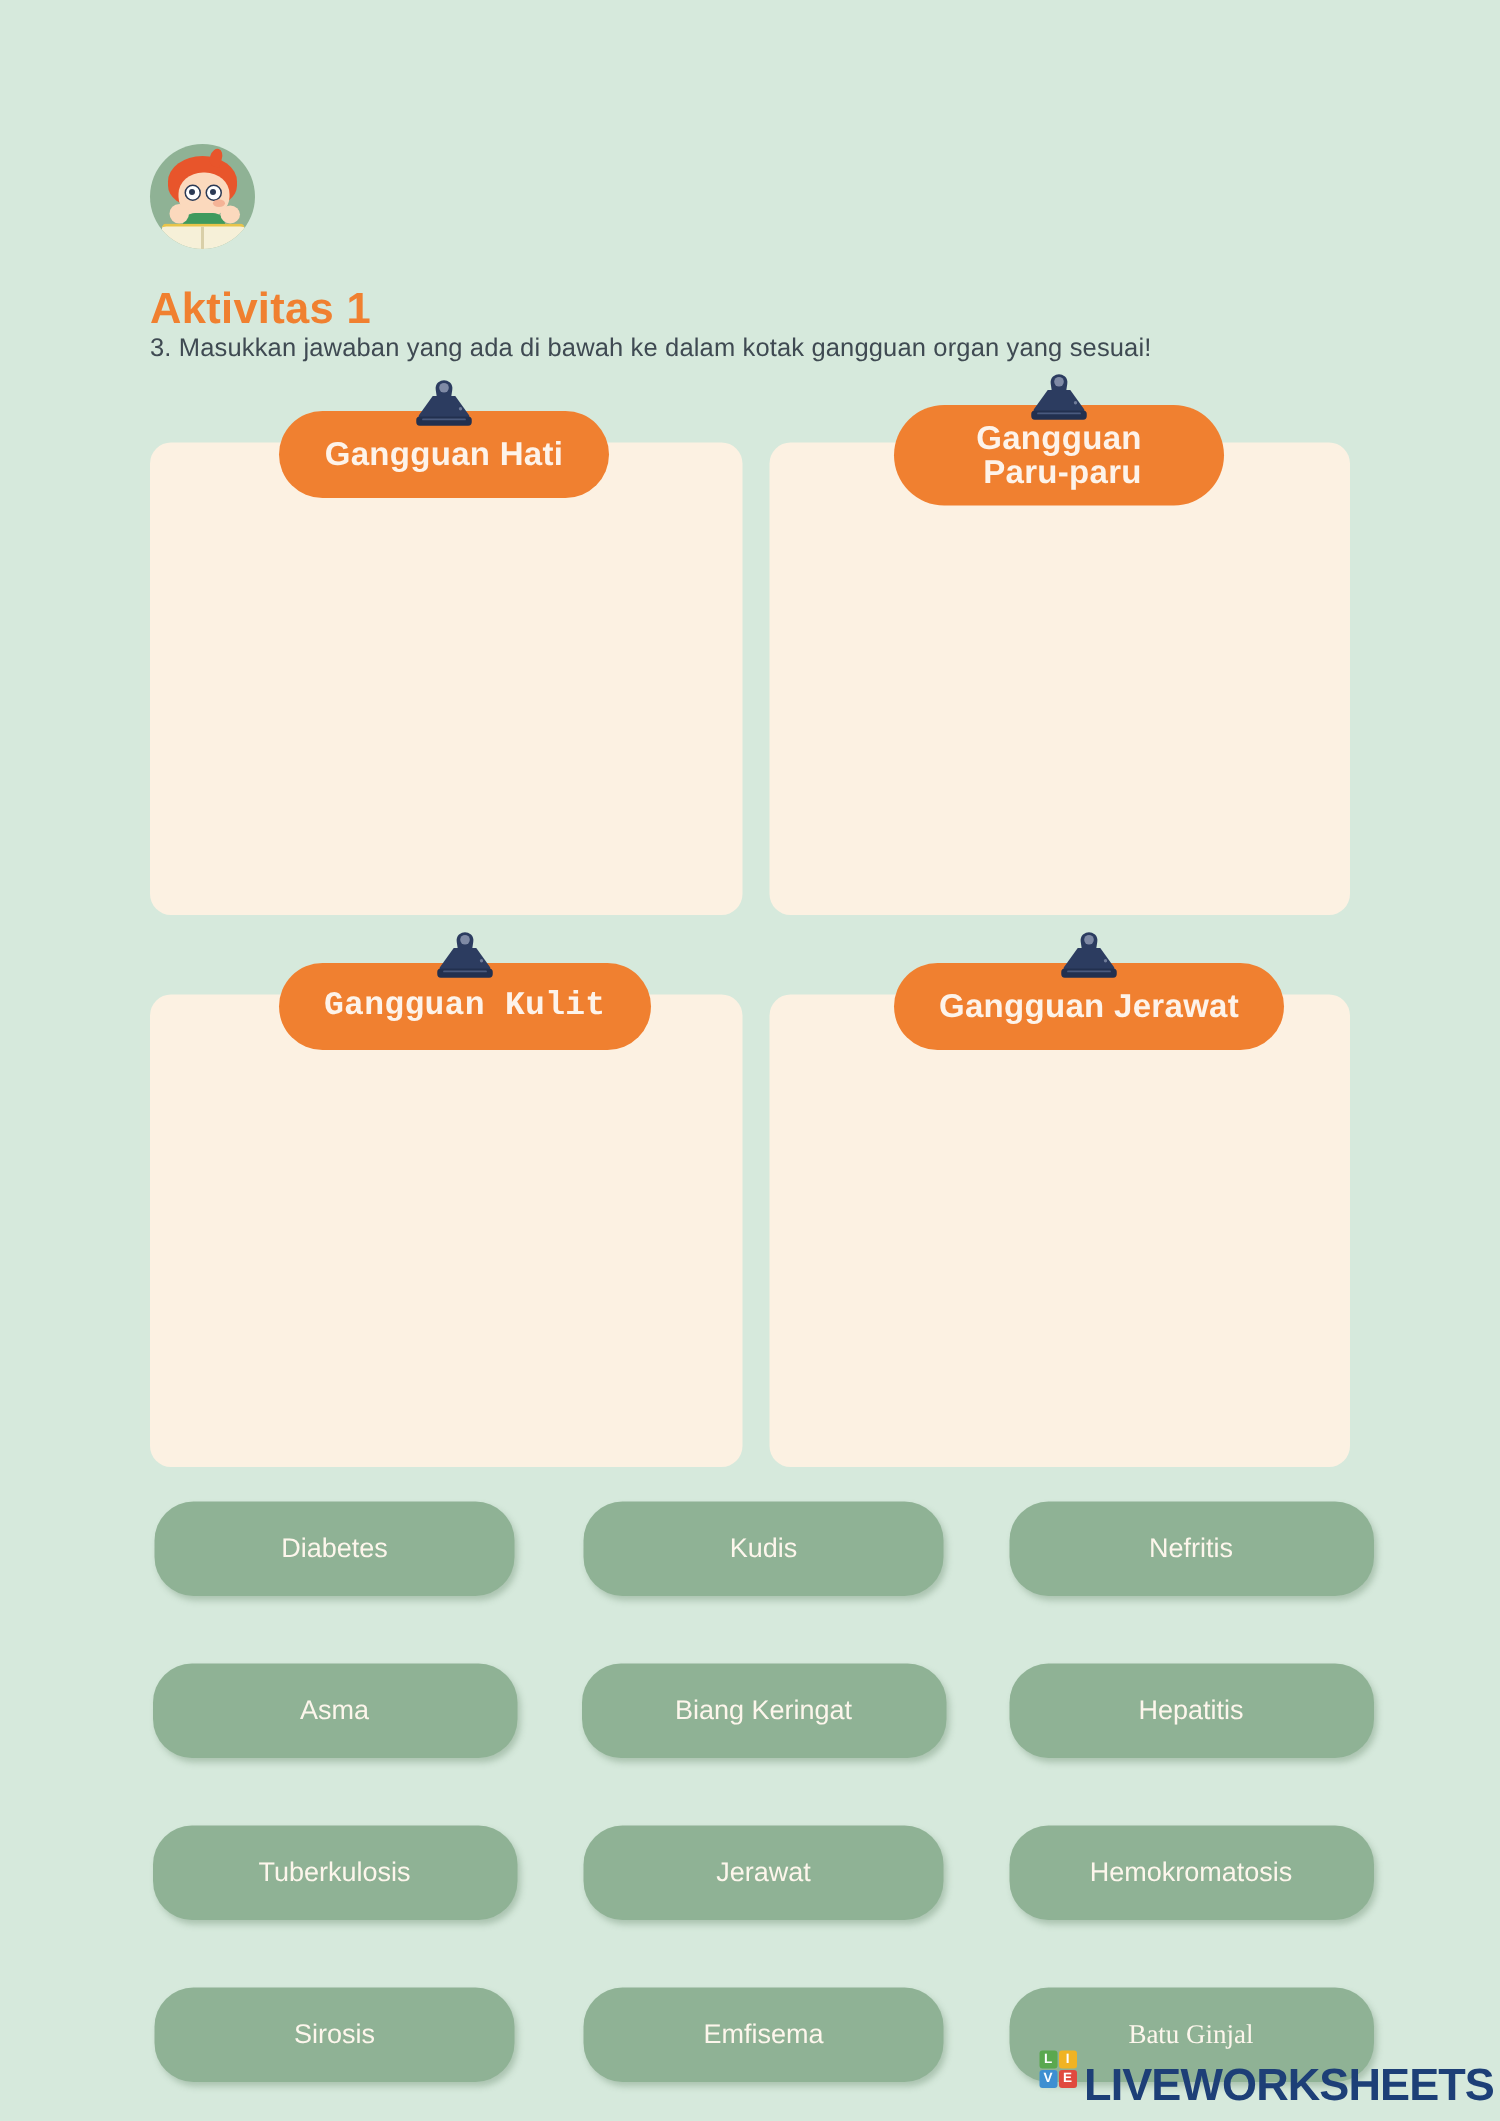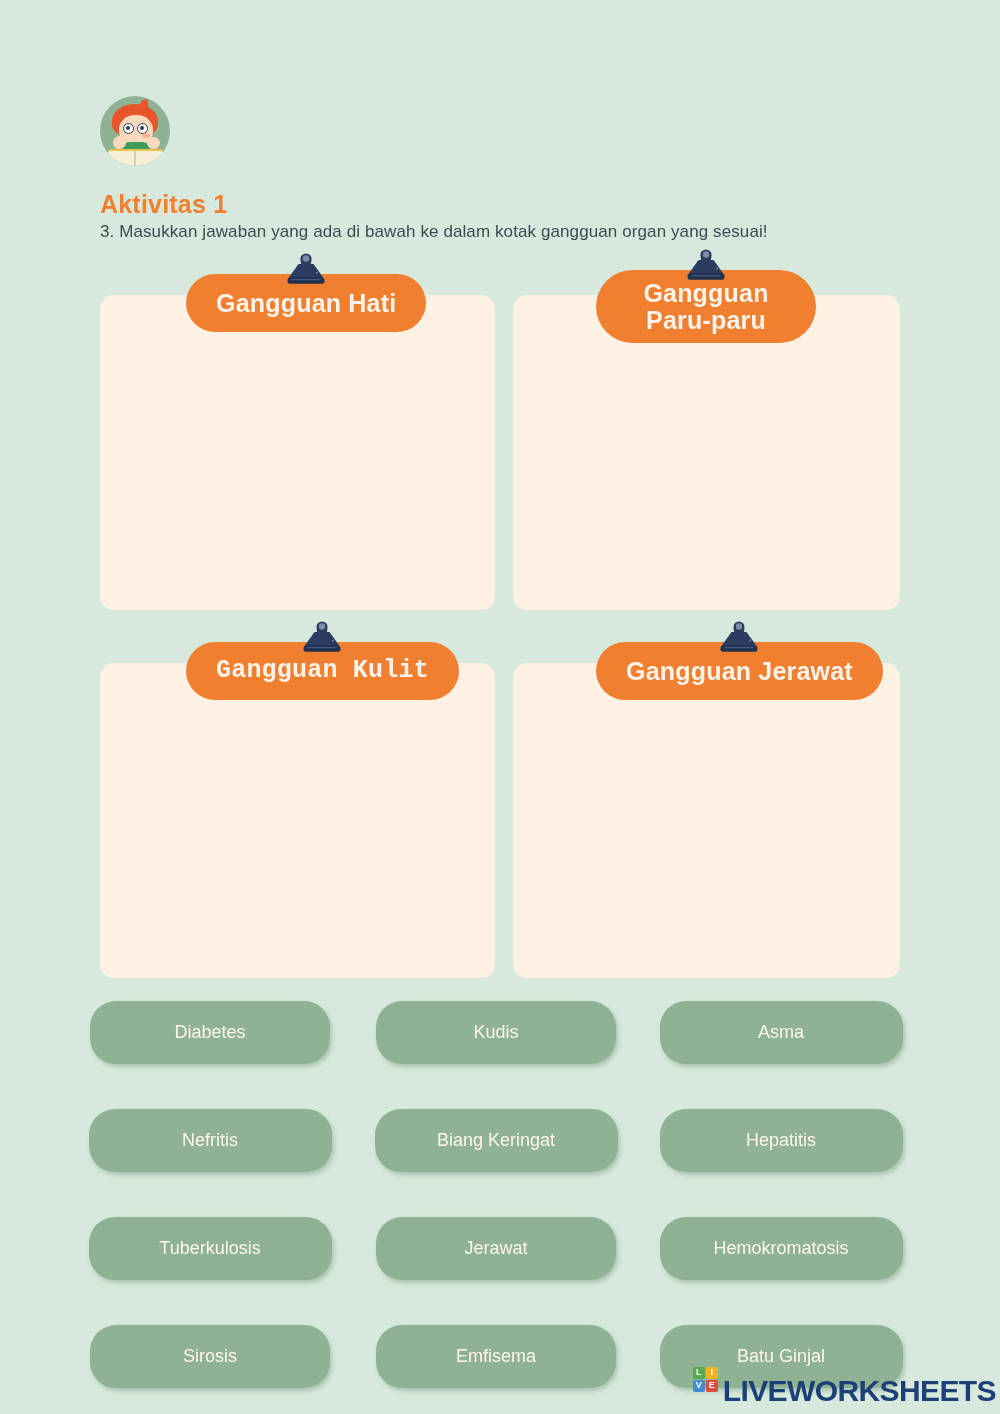--- a/index.html
+++ b/index.html
@@ -149,21 +149,21 @@
     transform: scaleX(0.94);
     white-space: nowrap;
   }
 
   
   .activity-title {
     position: absolute;
     left: 100px;
     top: 190px;
     color: #f08030;
-    font-size: 25px;
+    font-size: 29px;
     font-weight: bold;
     letter-spacing: .2px;
   }
   .instruction {
     position: absolute;
     left: 100px;
     top: 222px;
     color: #3f4a52;
     font-size: 17px;
     letter-spacing: .1px;
@@ -209,34 +209,34 @@
 
   .label-pill {
     background: #f08030;
     border-radius: 50%/50%;
     border-radius: 110px;
     color: #fdf3ea;
     font-weight: bold;
     display: flex;
     align-items: center;
     justify-content: center;
-    text-align: center;
+    text-align: right;
     line-height: 1.06;
-    font-size: 25px;
+    font-size: 22px;
     padding: 14px 30px;
     min-width: 160px;
     min-height: 30px;
     letter-spacing: .2px;
   }
   .label-pill.tall { padding: 10px 30px; }
 
   
   .chips {
     position: absolute;
-    left: 87px;
+    left: 100px;
     top: 998px;
     width: 800px;
     display: grid;
     grid-template-columns: 246px 246px 244px;
     column-gap: 31px;
     row-gap: 16px;
     gap: 40px;
   }
   .chip-cell {
     display: flex;
@@ -265,21 +265,21 @@
   .r1c2 .chip { width: 240px; }
   .r1c3 .chip { width: 243px; }
   .r2c1 .chip { width: 243px; }
   .r2c2 .chip { width: 243px; }
   .r2c3 .chip { width: 243px; }
   .r3c1 .chip { width: 243px; }
   .r3c2 .chip { width: 240px; }
   .r3c3 .chip { width: 243px; }
   .r4c1 .chip { width: 240px; }
   .r4c2 .chip { width: 240px; }
-  .r4c3 .chip { width: 243px; }
+  .r4c3 .chip { width: 243px; font-family: Liberation Serif, serif; }
 
   
   .footer-logo {
     position: absolute;
     right: 4px;
     bottom: 6px;
     display: flex;
     align-items: center;
     gap: 2px;
   }
@@ -409,26 +409,26 @@
     <div class="label-pill">Gangguan Jerawat</div>
   </div>
 
   <div class="chips">
     <div class="chip-cell r1c1">
       <div class="chip">Diabetes</div>
     </div>
     <div class="chip-cell r1c2">
       <div class="chip">Kudis</div>
     </div>
+    <div class="chip-cell r1c3">
+      <div class="chip">Nefritis</div>
+    </div>
+
     <div class="chip-cell r2c1">
       <div class="chip">Asma</div>
-    </div>
-
-    <div class="chip-cell r1c3">
-      <div class="chip">Nefritis</div>
     </div>
     <div class="chip-cell r2c2">
       <div class="chip">Biang Keringat</div>
     </div>
     <div class="chip-cell r2c3">
       <div class="chip">Hepatitis</div>
     </div>
 
     <div class="chip-cell r3c1">
       <div class="chip">Tuberkulosis</div>

